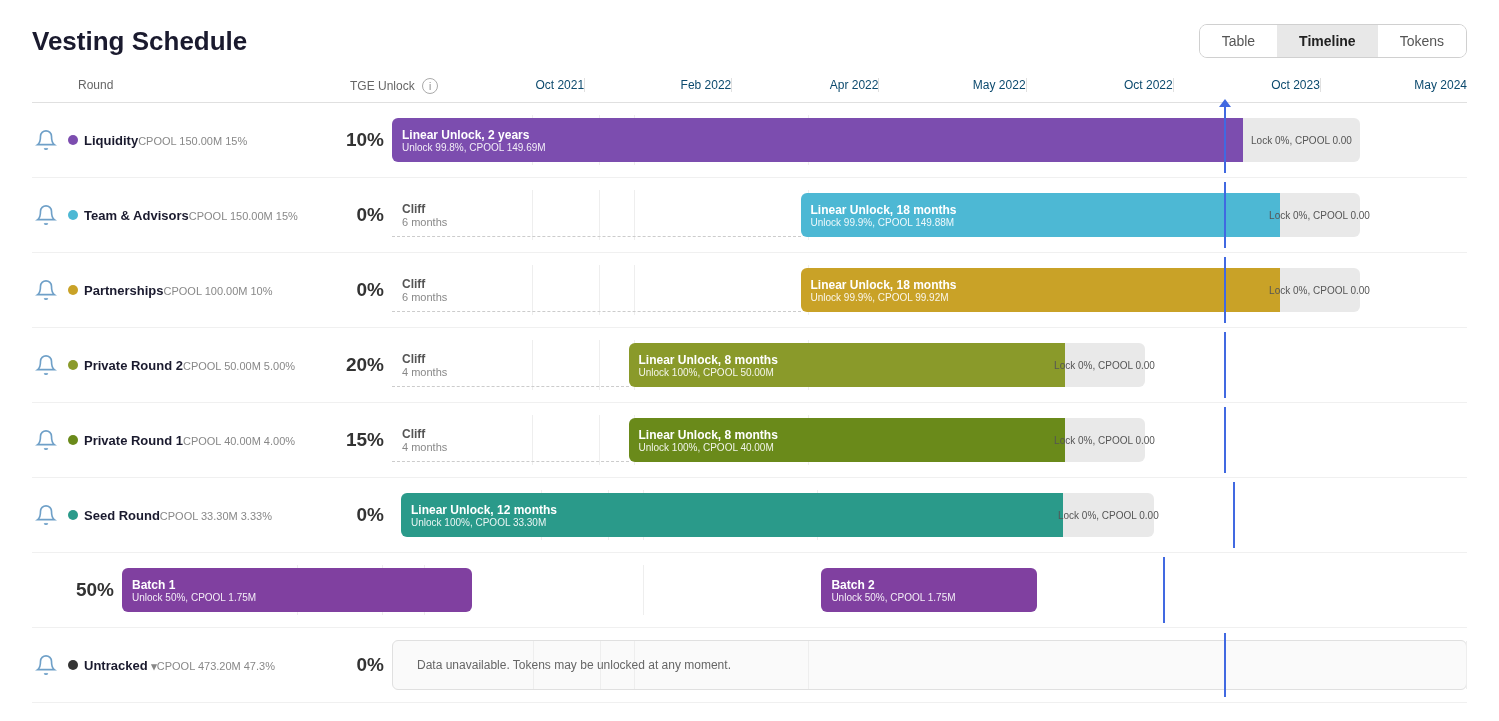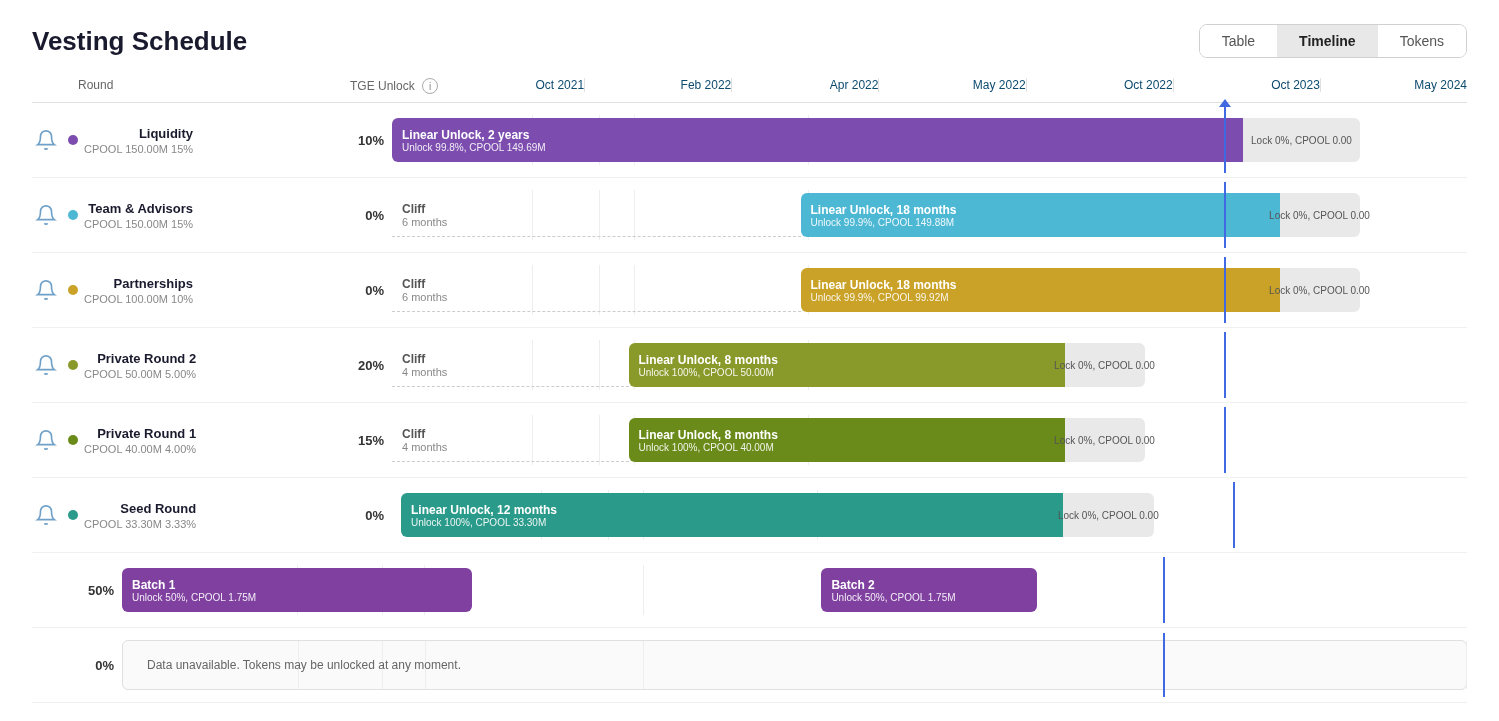--- a/index.html
+++ b/index.html
@@ -16,24 +16,24 @@
     .col-round { width: 270px; min-width: 270px; font-size: 12px; color: #666; padding-left: 0; margin-left: 46px; }
     .col-tge { width: 90px; min-width: 90px; text-align: right; font-size: 12px; color: #666; }
     .timeline-dates { display: flex; width: 100%; }
     .date-label { flex: 1; font-size: 12px; color: #0c4a6e; font-weight: 500; border-left: 1px solid #e0e0e0; padding-left: 6px; text-align: right; }
 
     .rows { }
     .row { display: flex; align-items: center; border-bottom: 1px solid #f0f0f0; min-height: 72px; padding: 8px 0; }
     .row-info { width: 270px; min-width: 270px; display: flex; align-items: center; gap: 8px; }
     .row-icon { width: 28px; height: 28px; display: flex; align-items: center; justify-content: center; }
     .dot { width: 10px; height: 10px; border-radius: 50%; flex-shrink: 0; }
-    .row-text { display: flex; flex-direction: column; text-align: right; }
+    .row-text { display: flex; flex-direction: row; text-align: right; }
     .row-name { font-weight: 700; font-size: 13px; color: #1a1a2e; }
     .row-sub { font-size: 11px; color: #888; margin-top: 2px; }
-    .row-tge { width: 90px; min-width: 90px; text-align: right; font-weight: 700; font-size: 13px; color: #333; padding-right: 8px; }
+    .row-tge { width: 90px; min-width: 90px; text-align: right; font-weight: 700; font-size: 19px; color: #333; padding-right: 8px; }
 
     
     .bars-wrapper { position: relative; width: 100%; height: 50px; display: flex; align-items: center; }
 
     .untracked-row .bars-wrapper { border: 1px solid #e0e0e0; border-radius: 6px; background: #fafafa; }
     .untracked-text { font-size: 12px; color: #666; padding: 0 12px; }
 
     .col-timeline-wrap { flex: 1; position: relative; }
   </style>
 </head>
@@ -326,20 +326,35 @@
                 <span style="font-size:10px;color:rgba(255,255,255,0.9);">Unlock 50%, CPOOL 1.75M</span>
               </div>
               <div style="position: absolute; left: 52%; width: 16%; height: 44px; border-radius: 6px; background: rgb(128, 64, 160); display: flex; flex-direction: column; justify-content: center; padding: 0px 10px;">
                 <span style="font-size:12px;color:#fff;font-weight:700;">Batch 2</span>
                 <span style="font-size:10px;color:rgba(255,255,255,0.9);">Unlock 50%, CPOOL 1.75M</span>
               </div>
             </div>
           </div>
         </div>
         <div class="row untracked-row">
+          <div class="row-info">
+    <div class="row-icon">
+      <svg width="22" height="22" viewBox="0 0 24 24" fill="none" stroke="#6fa0c8" stroke-width="1.8">
+        <path d="M18 8A6 6 0 0 0 6 8c0 7-3 9-3 9h18s-3-2-3-9"></path>
+        <path d="M13.73 21a2 2 0 0 1-3.46 0"></path>
+      </svg>
+    </div>
+    <div style="display:flex;align-items:center;gap:6px;">
+      <div class="dot" style="background:#333"></div>
+      <div class="row-text">
+        <span class="row-name">Untracked <span style="font-size:11px;color:#888;cursor:pointer;">▾</span></span>
+        <span class="row-sub">CPOOL 473.20M  47.3%</span>
+      </div>
+    </div>
+  </div>
           <div class="row-tge">0%</div>
           <div style="flex: 1 1 0%; padding: 4px 0px;">
             <div class="bars-wrapper" style="position: relative; border: 1px solid rgb(224, 224, 224); border-radius: 6px; background: rgb(250, 250, 250);">
               <div style="position: absolute; left: 13.0435%; top: 0px; bottom: 0px; width: 1px; background: rgb(238, 238, 238); z-index: 0;"></div>
               <div style="position: absolute; left: 19.3001%; top: 0px; bottom: 0px; width: 1px; background: rgb(238, 238, 238); z-index: 0;"></div>
               <div style="position: absolute; left: 22.4814%; top: 0px; bottom: 0px; width: 1px; background: rgb(238, 238, 238); z-index: 0;"></div>
               <div style="position: absolute; left: 38.7063%; top: 0px; bottom: 0px; width: 1px; background: rgb(238, 238, 238); z-index: 0;"></div>
               <div style="position: absolute; left: 77.4125%; top: 0px; bottom: 0px; width: 1px; background: rgb(238, 238, 238); z-index: 0;"></div>
               <div style="position: absolute; left: 100%; top: 0px; bottom: 0px; width: 1px; background: rgb(238, 238, 238); z-index: 0;"></div>
               <div style="position: absolute; left: 77.4125%; top: -8px; bottom: -8px; width: 2px; background: rgb(65, 105, 225); z-index: 5;"></div>

